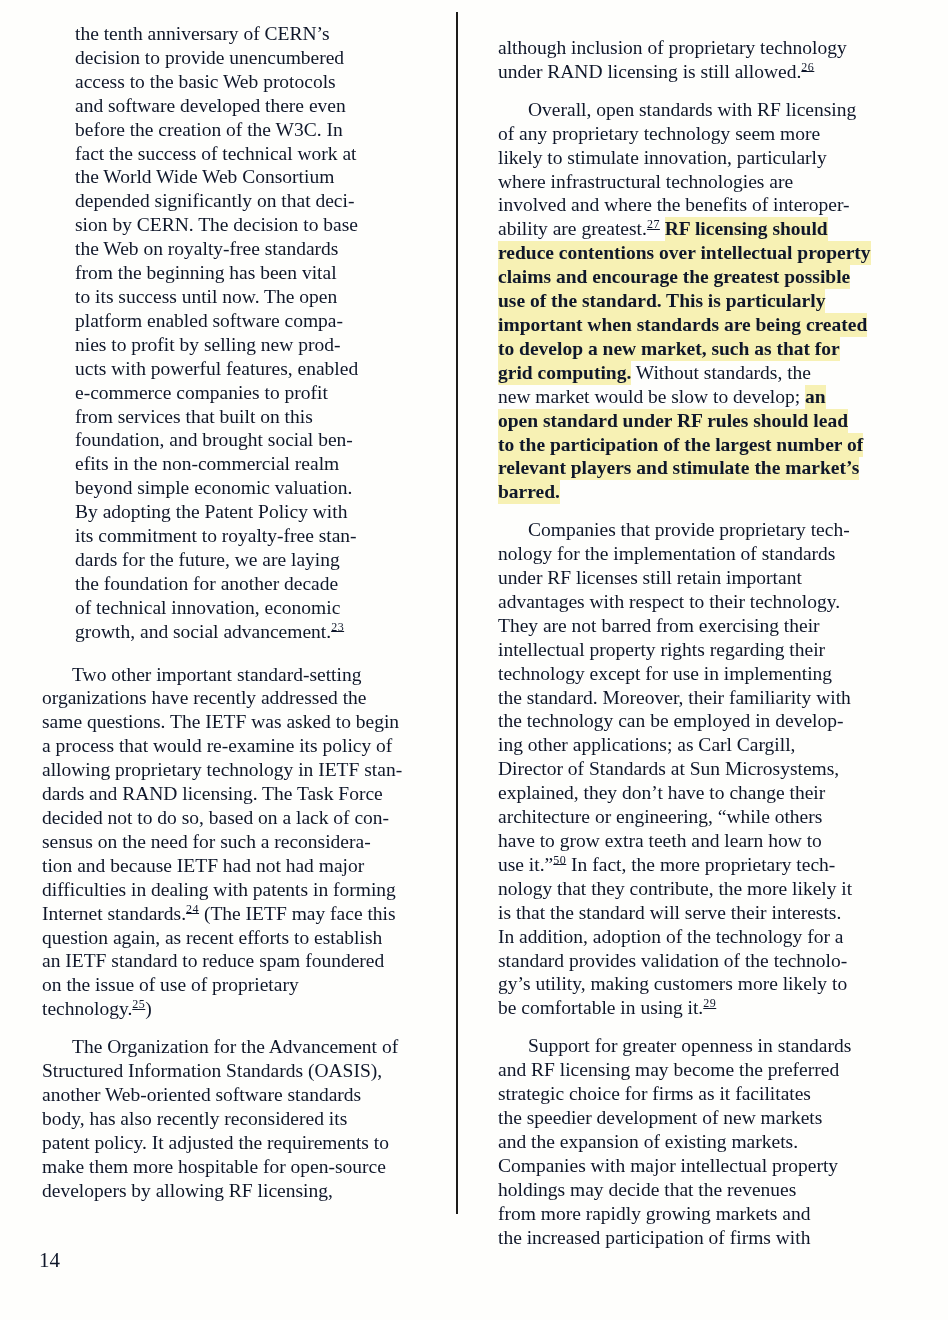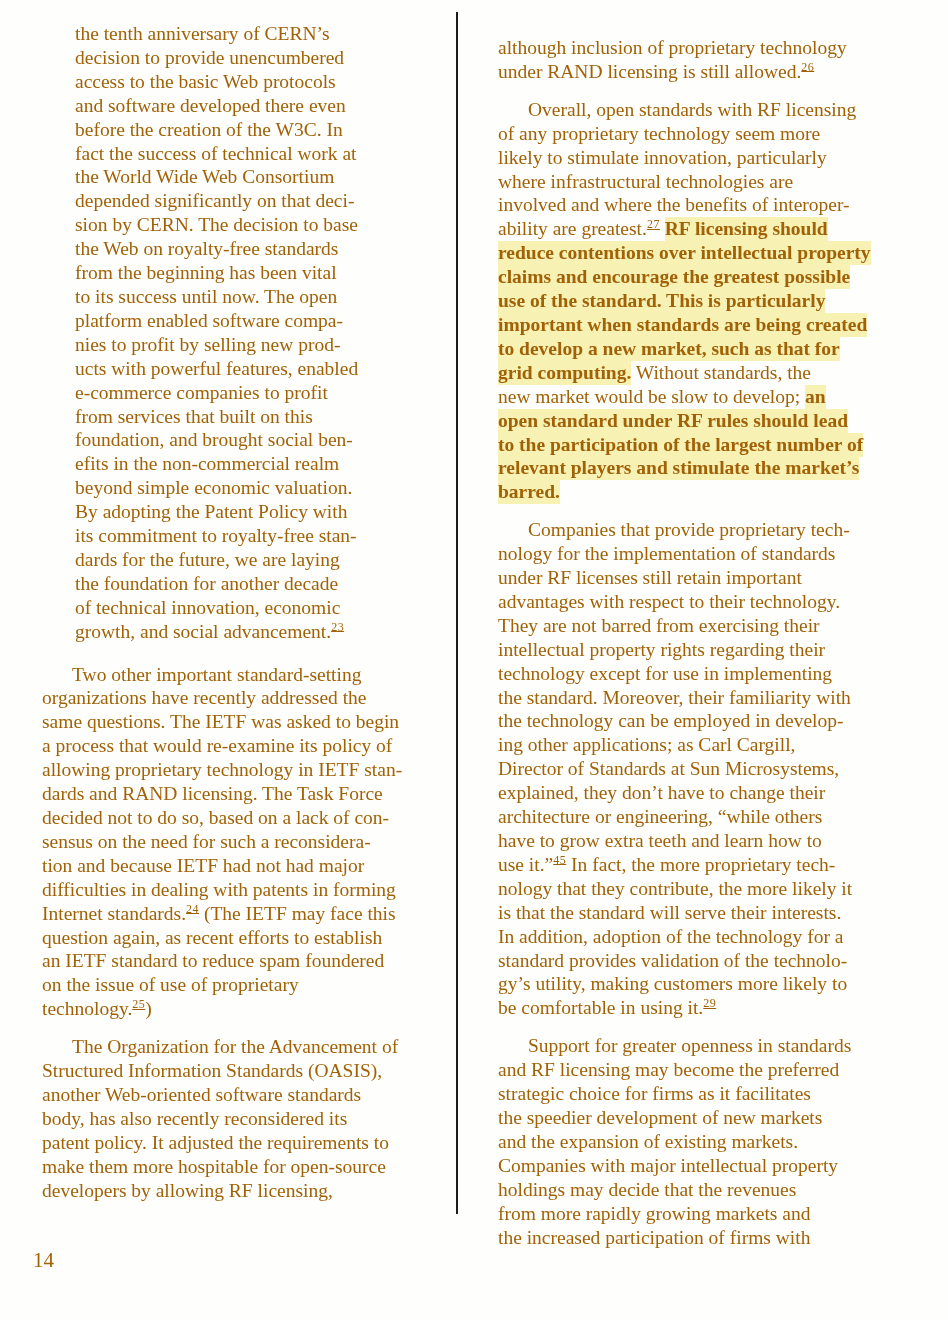--- a/index.html
+++ b/index.html
@@ -6,21 +6,21 @@
     margin: 0;
     padding: 0;
     background: #e8e8e8;
   }
   .page {
     position: relative;
     width: 948px;
     height: 1320px;
     margin: 0 auto;
     background: #fefefc;
-    color: #a16207;
+    color: #0f172a;
     font-family: "Liberation Serif", "DejaVu Serif", serif;
     font-size: 19.5px;
     line-height: 23.9px;
     overflow: hidden;
   }
   .col-left {
     position: absolute;
     left: 28px;
     top: 22px;
     width: 428px;
@@ -59,21 +59,21 @@
   }
   .hl {
     background: var(--hl, #f7f1b4);
     box-decoration-break: clone;
     -webkit-box-decoration-break: clone;
     padding: 1px 0 2px 0;
     font-weight: bold;
   }
   .page-num {
     position: absolute;
-    left: 33px;
+    left: 39px;
     top: 1249px;
     font-size: 21px;
   }
 </style>
 </head>
 <body>
 
 <div class="page">
 
   <div class="col-left">
@@ -156,21 +156,21 @@
 They are not barred from exercising their
 intellectual property rights regarding their
 technology except for use in implementing
 the standard. Moreover, their familiarity with
 the technology can be employed in develop-
 ing other applications; as Carl Cargill,
 Director of Standards at Sun Microsystems,
 explained, they don’t have to change their
 architecture or engineering, “while others
 have to grow extra teeth and learn how to
-use it.”</span><sup>45</sup><span> In fact, the more proprietary tech-
+use it.”</span><sup>50</sup><span> In fact, the more proprietary tech-
 nology that they contribute, the more likely it
 is that the standard will serve their interests.
 In addition, adoption of the technology for a
 standard provides validation of the technolo-
 gy’s utility, making customers more likely to
 be comfortable in using it.</span><sup>29</sup></p>
     <p class="indent"><span>Support for greater openness in standards
 and RF licensing may become the preferred
 strategic choice for firms as it facilitates
 the speedier development of new markets

